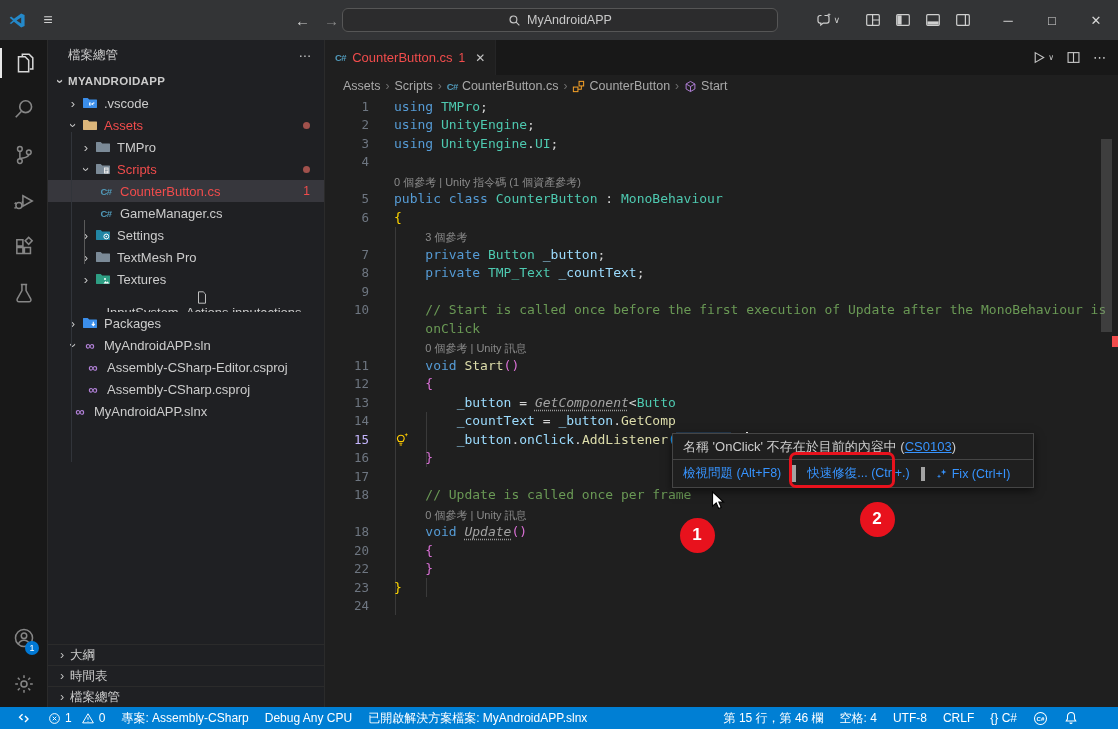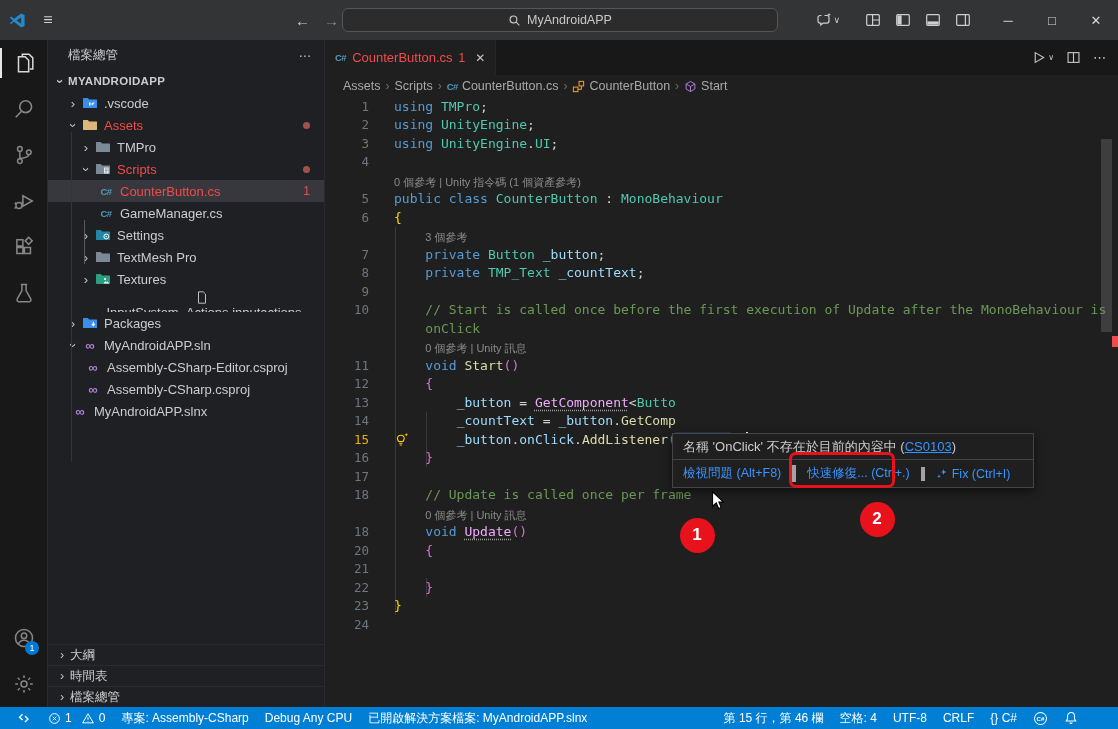--- a/index.html
+++ b/index.html
@@ -59,26 +59,26 @@
   .tab-close { color:#c5c5c5; margin-left:4px; font-size:12px; }
   .ed-actions { margin-left:auto; display:flex; align-items:center; gap:12px; padding-right:12px; color:#c5c5c5; }
   .runcaret { font-size:8px; margin-left:-8px; }
   .breadcrumbs { height:22px; display:flex; align-items:center; gap:5px; padding-left:18px; color:#a9a9a9; font-size:12.5px; }
   .bc-sep { color:#6e6e6e; font-size:12px; }
   .bc-item { display:flex; align-items:center; gap:4px; }
 
   #code { position:relative; font-family:"DejaVu Sans Mono","Liberation Mono",monospace; font-size:13px; }
   .crow { position:relative; height:18.5px; display:flex; align-items:center; white-space:pre; }
   .lnum { width:44px; text-align:right; color:#6e7681; flex:none; font-size:12.5px; }
-  .crow.active .lnum { color:#eab308; }
+  .crow.active .lnum { color:#c4b5fd; }
   .lcode { margin-left:25px; }
   .lens { height:18.5px; display:flex; align-items:flex-end; color:#8a8a8a; font-size:11px; font-family:"Liberation Sans","DejaVu Sans",sans-serif; white-space:pre; }
   .s-k{color:#569cd6} .s-t{color:#4ec9b0} .s-m{color:#dcdcaa} .s-v{color:#9cdcfe}
   .s-c{color:#6a9955} .s-p{color:#d4d4d4} .s-y{color:#ffd700} .s-pk{color:#da70d6} .s-bl{color:#179fff}
-  .s-mu{color:#f0abfc; text-decoration:underline dotted #9a9a9a; text-underline-offset:3px;}
+  .s-mu{color:#a3a3a3; text-decoration:underline dotted #9a9a9a; text-underline-offset:3px;font-style:italic;}
   .s-e{color:#e6e6e6; background:rgba(42,82,122,.55); text-decoration:underline wavy #f14c4c; text-decoration-thickness:1px; text-underline-offset:3px;}
   .caret-i { display:inline-block; width:1.5px; height:15px; background:#ffffff; vertical-align:text-bottom; }
   .bulb { position:absolute; left:70px; top:2px; }
   .code-guide { position:absolute; width:1px; background:#3a3a3a; }
 
   
   .statusbar { height:22px; background:#007fd4; display:flex; align-items:center; color:#fff; font-size:12px; padding:0 10px; gap:0; }
   .st-item { display:flex; align-items:center; gap:4px; padding:0 8px; height:22px; }
   .st-left { display:flex; align-items:center; }
   .st-right { margin-left:auto; display:flex; align-items:center; padding-right:22px; }
@@ -458,21 +458,20 @@
                 <path fill="#ffcc00" d="M12 .8l.5 1.6 1.6.5-1.6.5-.5 1.6-.5-1.6-1.6-.5 1.6-.5z"></path>
                 <path fill="none" stroke="#ffcc00" stroke-width="1.2" d="M6.2 3.4a3.6 3.6 0 0 1 3.6 3.6c0 1.5-1 2.2-1.3 3.1H3.9c-.3-.9-1.3-1.6-1.3-3.1a3.6 3.6 0 0 1 3.6-3.6z"></path>
                 <path stroke="#ffcc00" stroke-width="1.2" d="M4.5 12h3.4M5 13.8h2.4"></path>
               </svg></span><span class="lcode"><span class="s-p">        </span><span class="s-v">_button</span><span class="s-p">.</span><span class="s-v">onClick</span><span class="s-p">.</span><span class="s-m">AddListener</span><span class="s-bl">(</span><span class="s-e">OnClick</span><span class="s-bl">)</span><span class="s-p">;</span><span class="caret-i"></span></span></div>
           <div class="crow"><span class="lnum">16</span><span class="lcode"><span class="s-p">    </span><span class="s-pk">}</span></span></div>
           <div class="crow"><span class="lnum">17</span><span class="lcode"></span></div>
           <div class="crow"><span class="lnum">18</span><span class="lcode"><span class="s-p">    </span><span class="s-c">// Update is called once per frame</span></span></div>
           <div class="lens" style="padding-left: 100.28px;">0 個參考 | Unity 訊息</div>
           <div class="crow"><span class="lnum">18</span><span class="lcode"><span class="s-p">    </span><span class="s-k">void</span><span class="s-p"> </span><span class="s-mu">Update</span><span class="s-pk">()</span></span></div>
           <div class="crow"><span class="lnum">20</span><span class="lcode"><span class="s-p">    </span><span class="s-pk">{</span></span></div>
-          <div class="crow"><span class="lnum">21</span><span class="lcode"></span></div>
           <div class="crow"><span class="lnum">22</span><span class="lcode"><span class="s-p">    </span><span class="s-pk">}</span></span></div>
           <div class="crow"><span class="lnum">23</span><span class="lcode"><span class="s-y">}</span></span></div>
           <div class="crow"><span class="lnum">24</span><span class="lcode"></span></div>
         </div>
     </div>
   </div>
 
   <div class="statusbar">
     <div class="st-left">
       <span class="st-item">

